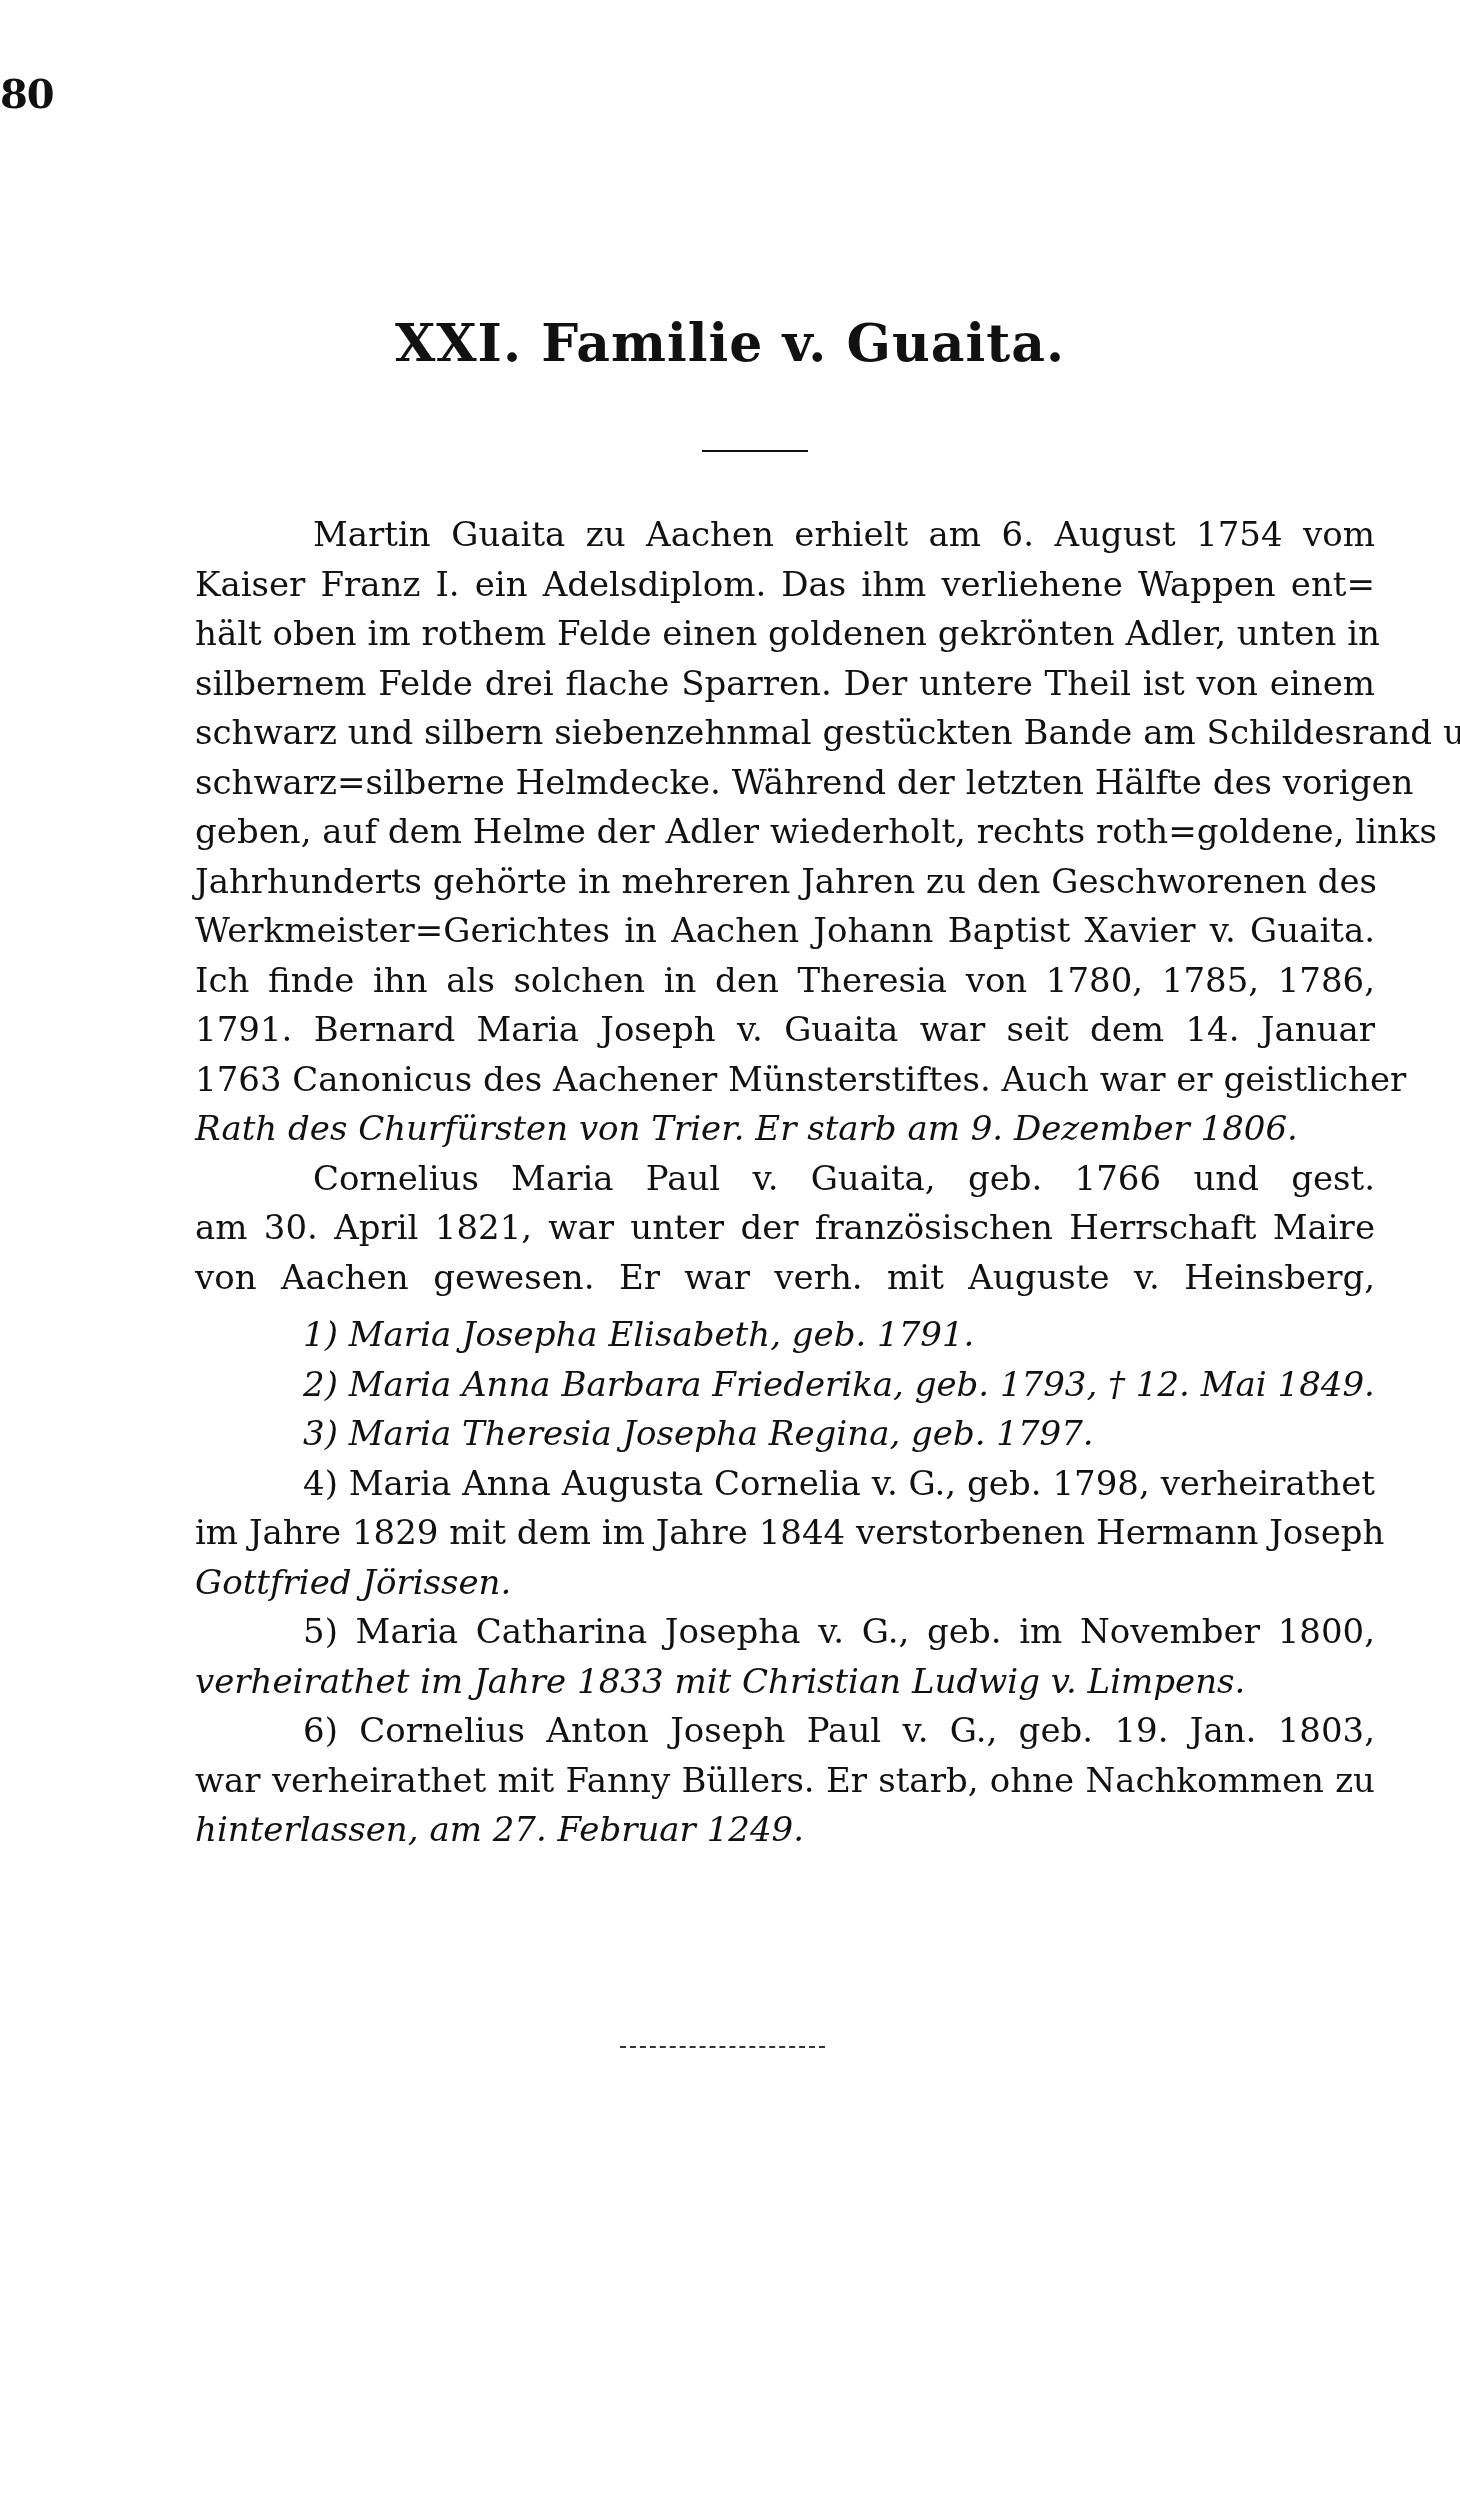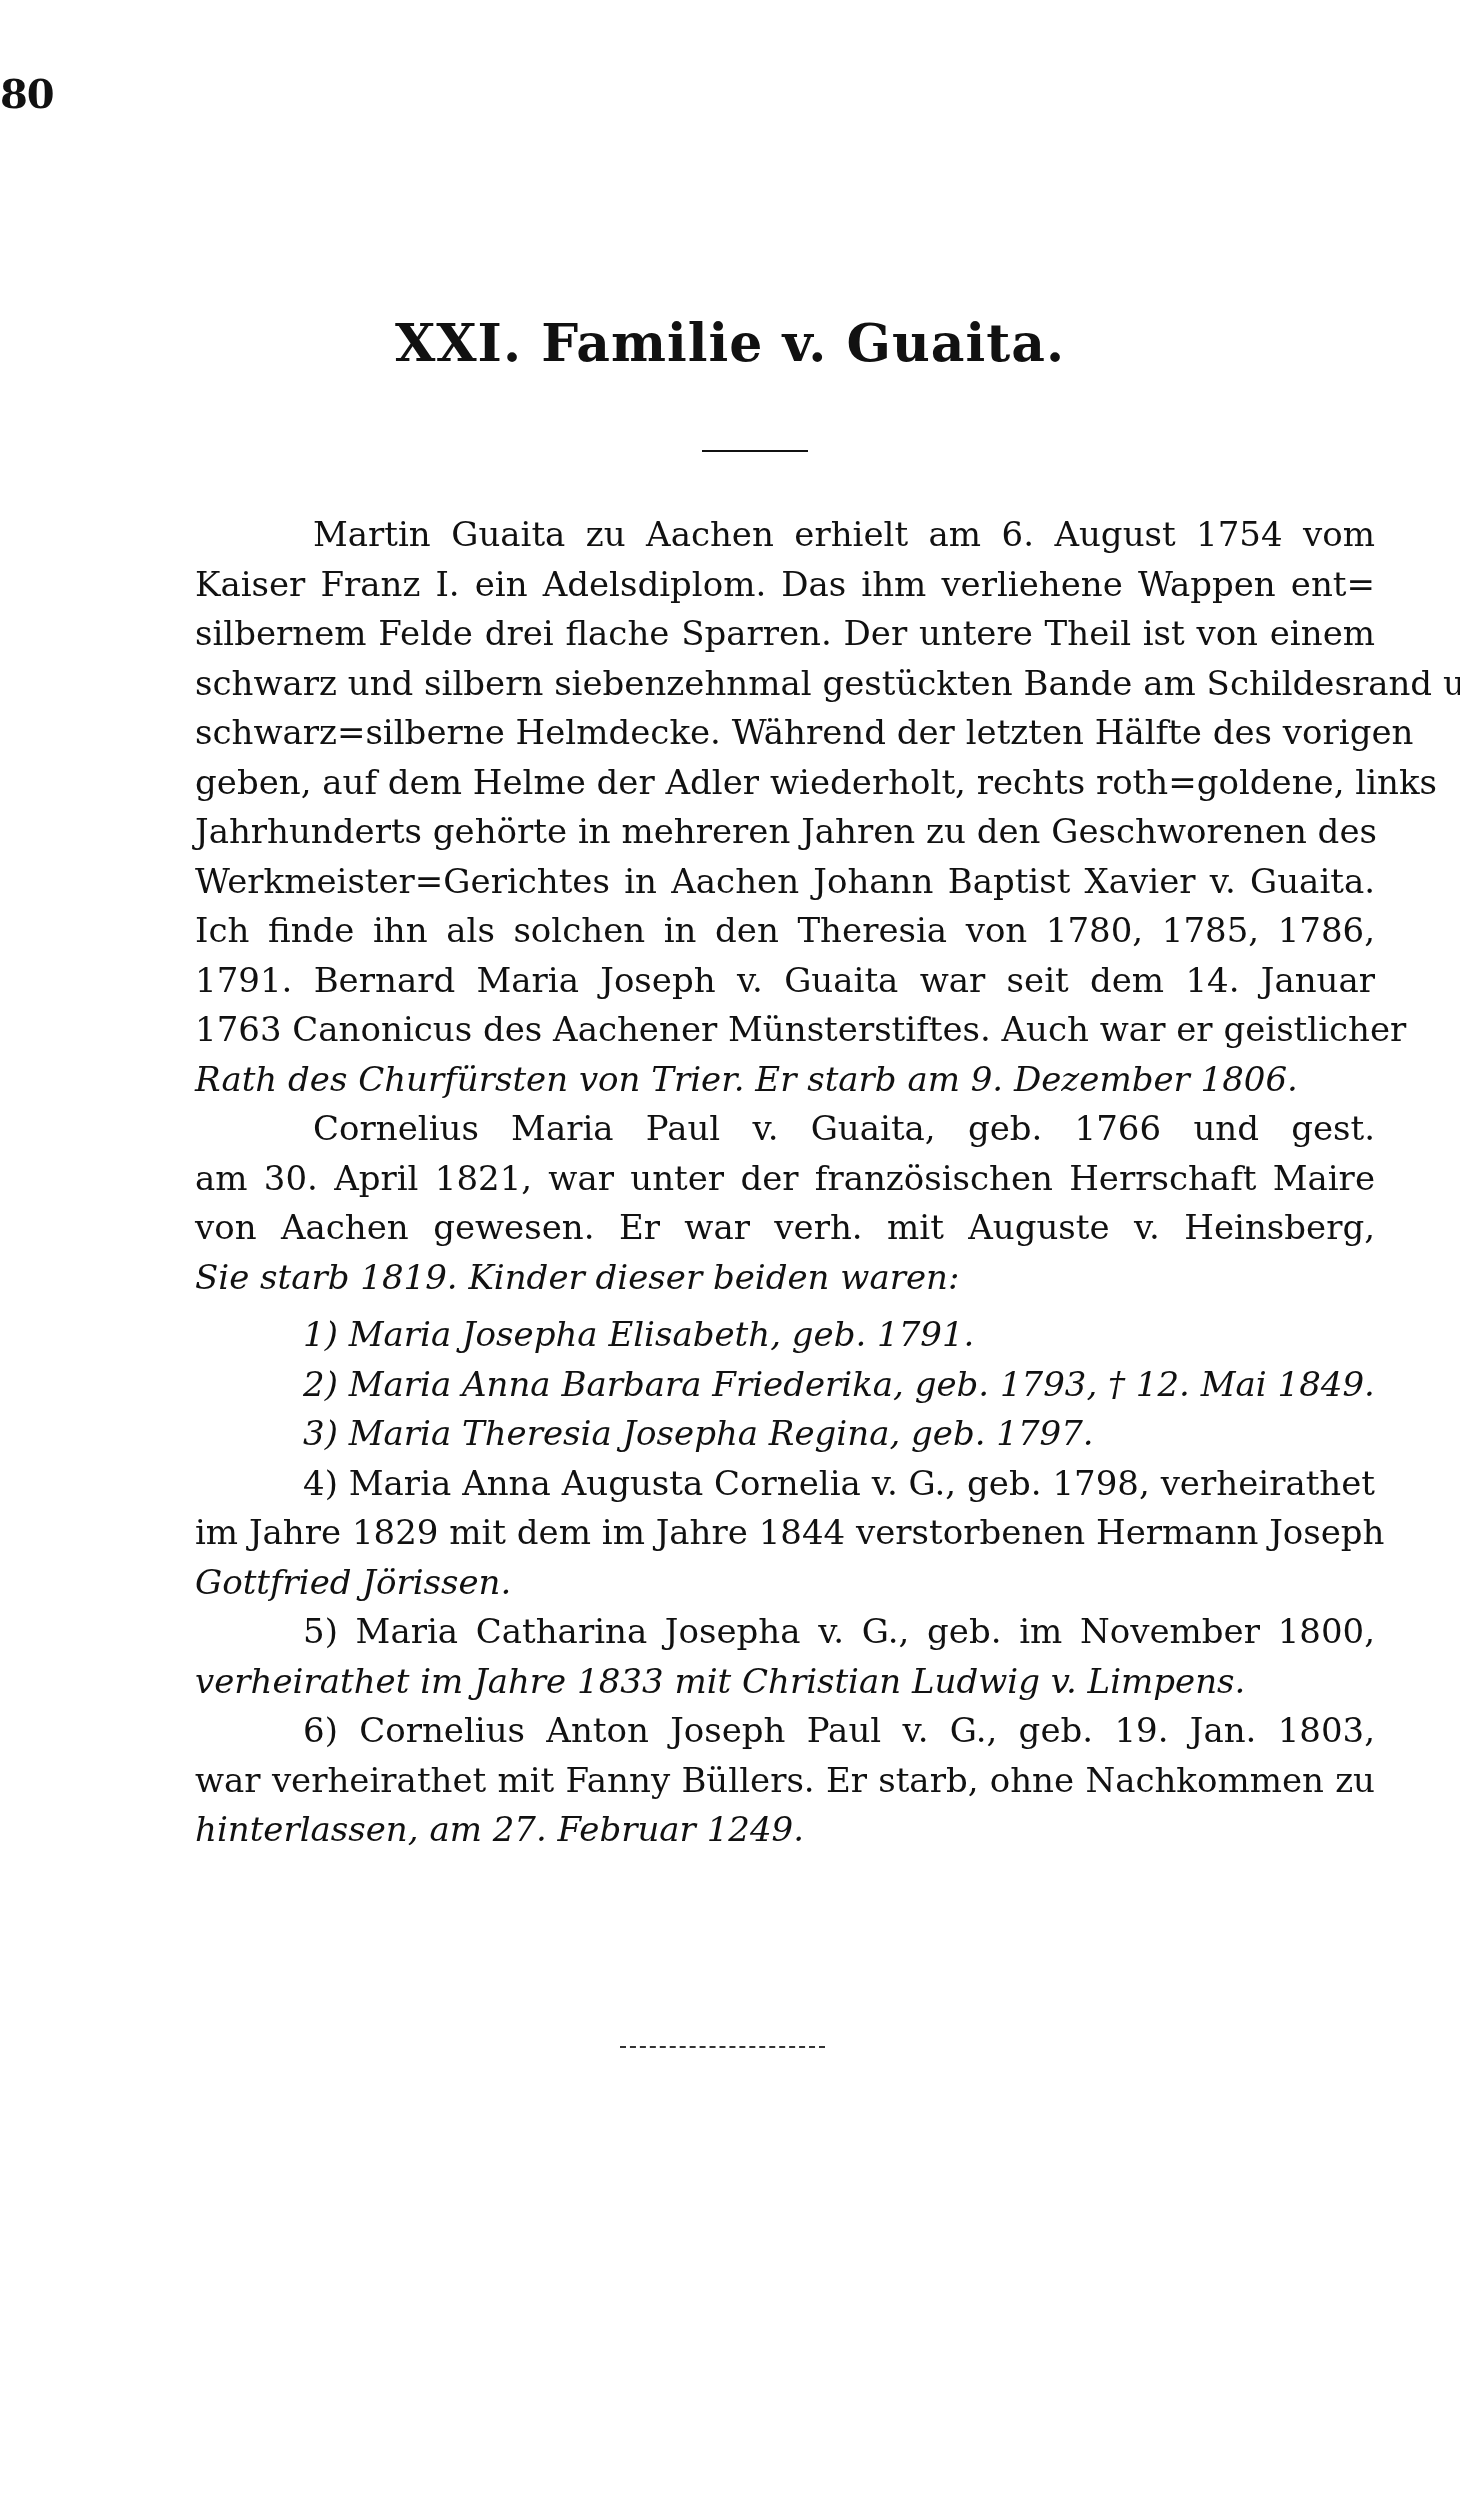--- a/index.html
+++ b/index.html
@@ -24,37 +24,37 @@
 <body>
 
 <div class="page-number">80</div>
 <div class="chapter-title">XXI. Familie v. Guaita.</div>
 <div class="title-rule"></div>
 
 <div class="body-text">
   <div>
     <span class="line indent">Martin Guaita zu Aachen erhielt am 6. August 1754 vom</span>
     <span class="line">Kaiser Franz I. ein Adelsdiplom. Das ihm verliehene Wappen ent=</span>
+    <span class="line">hält oben im rothem Felde einen goldenen gekrönten Adler, unten in</span>
     <span class="line">silbernem Felde drei flache Sparren. Der untere Theil ist von einem</span>
     <span class="line">schwarz und silbern siebenzehnmal gestückten Bande am Schildesrand um=</span>
     <span class="line">schwarz=silberne Helmdecke. Während der letzten Hälfte des vorigen</span>
     <span class="line">geben, auf dem Helme der Adler wiederholt, rechts roth=goldene, links</span>
     <span class="line">Jahrhunderts gehörte in mehreren Jahren zu den Geschworenen des</span>
     <span class="line">Werkmeister=Gerichtes in Aachen Johann Baptist Xavier v. Guaita.</span>
     <span class="line">Ich finde ihn als solchen in den Theresia von 1780, 1785, 1786,</span>
     <span class="line">1791. Bernard Maria Joseph v. Guaita war seit dem 14. Januar</span>
     <span class="line">1763 Canonicus des Aachener Münsterstiftes. Auch war er geistlicher</span>
     <span class="line last">Rath des Churfürsten von Trier. Er starb am 9. Dezember 1806.</span>
   </div>
 
   <div>
     <span class="line indent">Cornelius Maria Paul v. Guaita, geb. 1766 und gest.</span>
     <span class="line">am 30. April 1821, war unter der französischen Herrschaft Maire</span>
     <span class="line">von Aachen gewesen. Er war verh. mit Auguste v. Heinsberg,</span>
-    <span class="line last">Sie starb 1819. Kinder dieser beiden waren:</span>
   </div>
 
   <div class="gap"></div>
 
   <div>
     <div>
       <span class="line list-indent last">1) Maria Josepha Elisabeth, geb. 1791.</span>
     </div>
     <div>
       <span class="line list-indent last">2) Maria Anna Barbara Friederika, geb. 1793, † 12. Mai 1849.</span>

